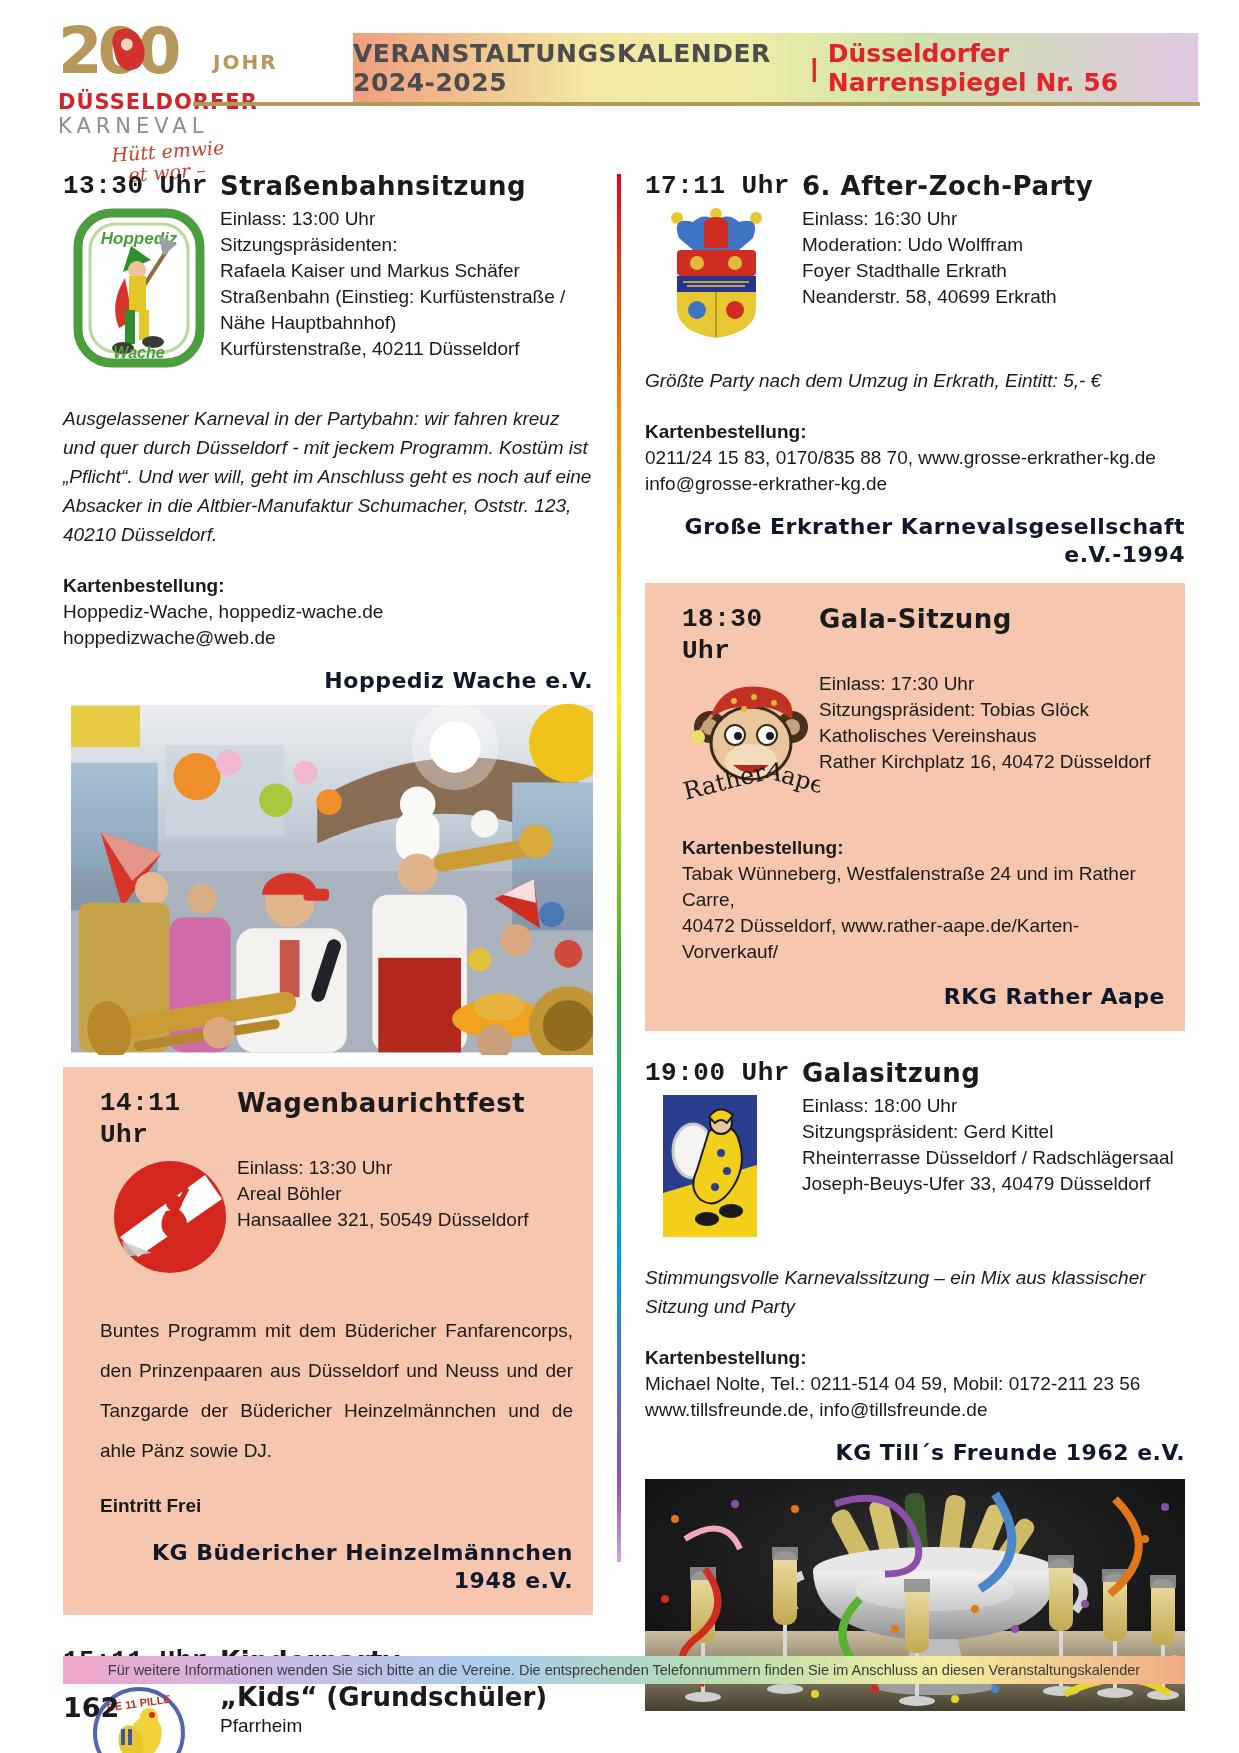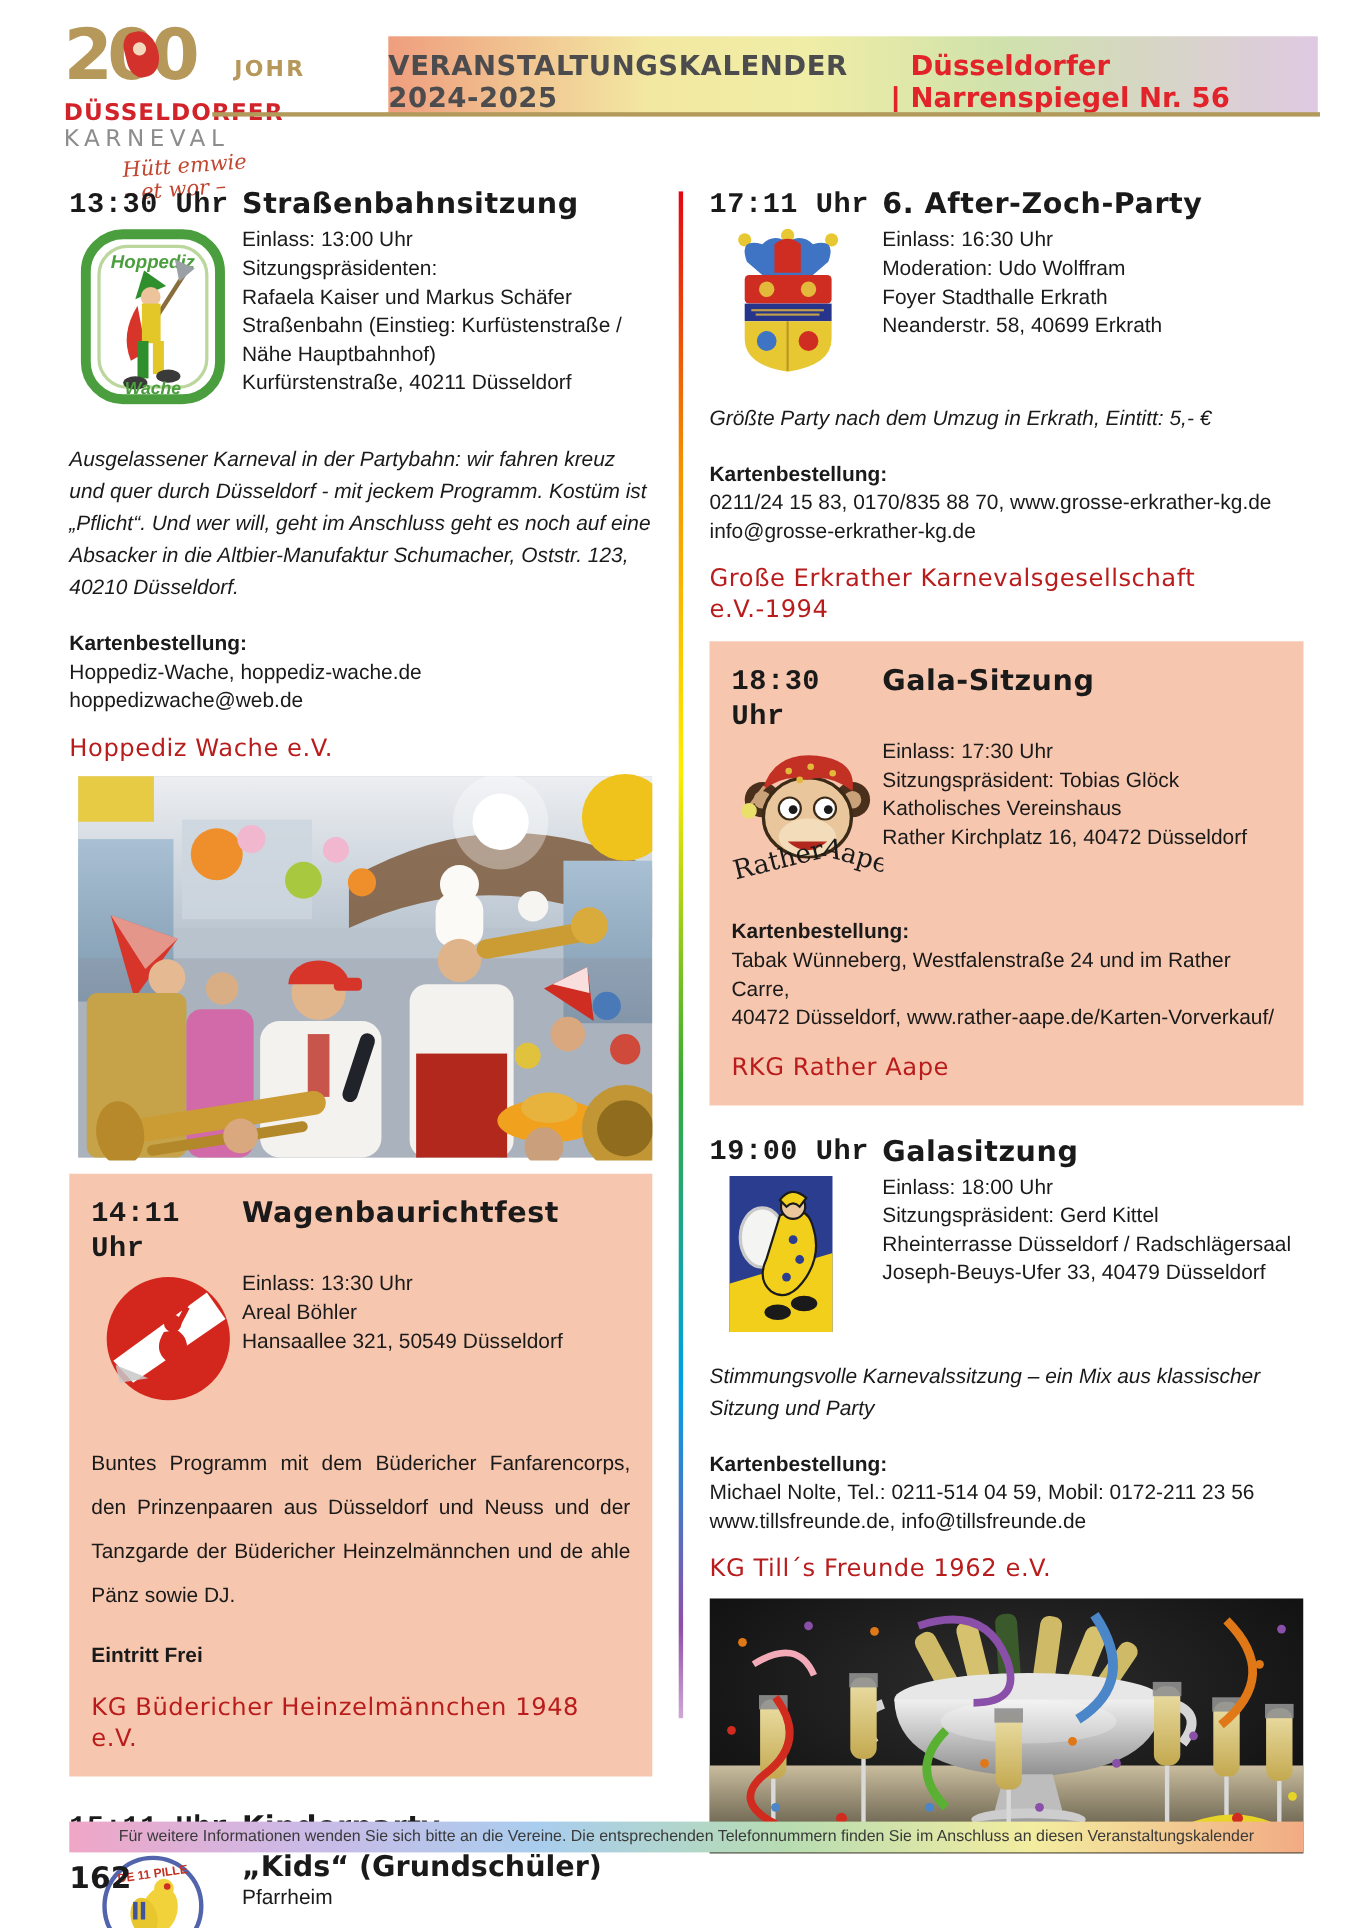--- a/index.html
+++ b/index.html
@@ -18,21 +18,21 @@
                background:#d2322b; border-radius:40% 60% 55% 45%; transform:rotate(-14deg); }
   .logo-jester-blob:after { content:""; position:absolute; left:8px; top:10px; width:12px; height:12px;
                border-radius:50%; background:#f2d8bd; }
   .logo-duess { font-family:"DejaVu Sans", sans-serif; font-weight:700; font-size:21px; color:#d2232a; letter-spacing:1px; }
   .logo-karn  { font-family:"DejaVu Sans", sans-serif; font-weight:400; font-size:21px; color:#8d8d8d; letter-spacing:5px; }
   .logo-script { margin-left:54px; font-family:"DejaVu Serif", serif; font-style:italic; color:#c2452f;
                  font-size:19px; line-height:21px; transform:rotate(-4deg); }
 
   .hdr-banner { position:absolute; left:353px; top:33px; width:845px; height:70px;
       background:linear-gradient(90deg,#ef9e7e 0%,#f3e8a2 28%,#f0eda6 45%,#cfe2ab 66%,#dfc9e2 100%);
-      display:flex; align-items:flex-end; justify-content:center; gap:10px; }
+      display:flex; align-items:center; justify-content:center; gap:10px; }
   .hdr-banner .bk { font-family:"DejaVu Sans", sans-serif; font-weight:700; font-size:25px; color:#4c4c4e; letter-spacing:.5px; }
   .hdr-banner .sep { font-weight:700; font-size:25px; color:#e2242a; }
   .hdr-banner .rd { font-family:"DejaVu Sans", sans-serif; font-weight:700; font-size:25px; color:#e2242a; }
   .gold-rule { position:absolute; left:193px; top:102px; width:1007px; height:4px; background:#b29a5b; }
 
   
   .cols { position:absolute; left:63px; top:170px; width:1122px;
           display:grid; grid-template-columns:530px 52px 540px; }
   .col-div-wrap { display:flex; justify-content:center; }
   .col-divider { width:4px; height:1388px; margin-top:4px;
@@ -44,25 +44,25 @@
              font-size:26px; line-height:32px; letter-spacing:.5px; }
   .t-title { font-family:"DejaVu Sans", sans-serif; font-weight:700; font-size:26px; line-height:32px; letter-spacing:.5px; }
   .t-title2 { margin-left:157px; font-family:"DejaVu Sans", sans-serif; font-weight:700; font-size:26px; line-height:32px; }
   .entry-body { position:relative; margin-top:4px; }
   .logo-slot { position:absolute; left:10px; top:2px; }
   .details { margin-left:157px; font-size:19px; line-height:26px; }
   .details div { white-space:nowrap; }
   .desc { font-style:italic; font-size:19px; line-height:29px; margin-top:30px; }
   .tickets { margin-top:24px; font-size:19px; line-height:26px; }
   .tick-label { font-weight:700; }
-  .club { margin-top:16px; font-family:"DejaVu Sans", sans-serif; font-weight:400; font-size:22px;
-          line-height:28px; color:#b91c1c; letter-spacing:.5px; }
+  .club { margin-top:16px; font-family:"DejaVu Sans", sans-serif; font-weight:700; font-size:22px;
+          line-height:28px; color:#0f172a; letter-spacing:.5px;text-align:right; }
   .note { margin-top:22px; font-weight:700; font-size:19px; line-height:26px; }
 
-  .box { background:#f7c6ae; padding:20px 20px 20px 20px; }
+  .box { background:#f7c6ae; padding:20px 20px 20px 37px; }
   .box .t-time { width:137px; }
   .box .details { margin-left:137px; }
   .box .desc { font-style:normal; text-align:justify; line-height:40px; margin-top:24px; }
 
   .photo { display:block; margin-top:8px; }
   .photo-left { margin-left:8px; }
 
   .box-left  { margin-top:12px; }
   .e3-left   { margin-top:30px; }
   .box-right { margin-top:14px; }

